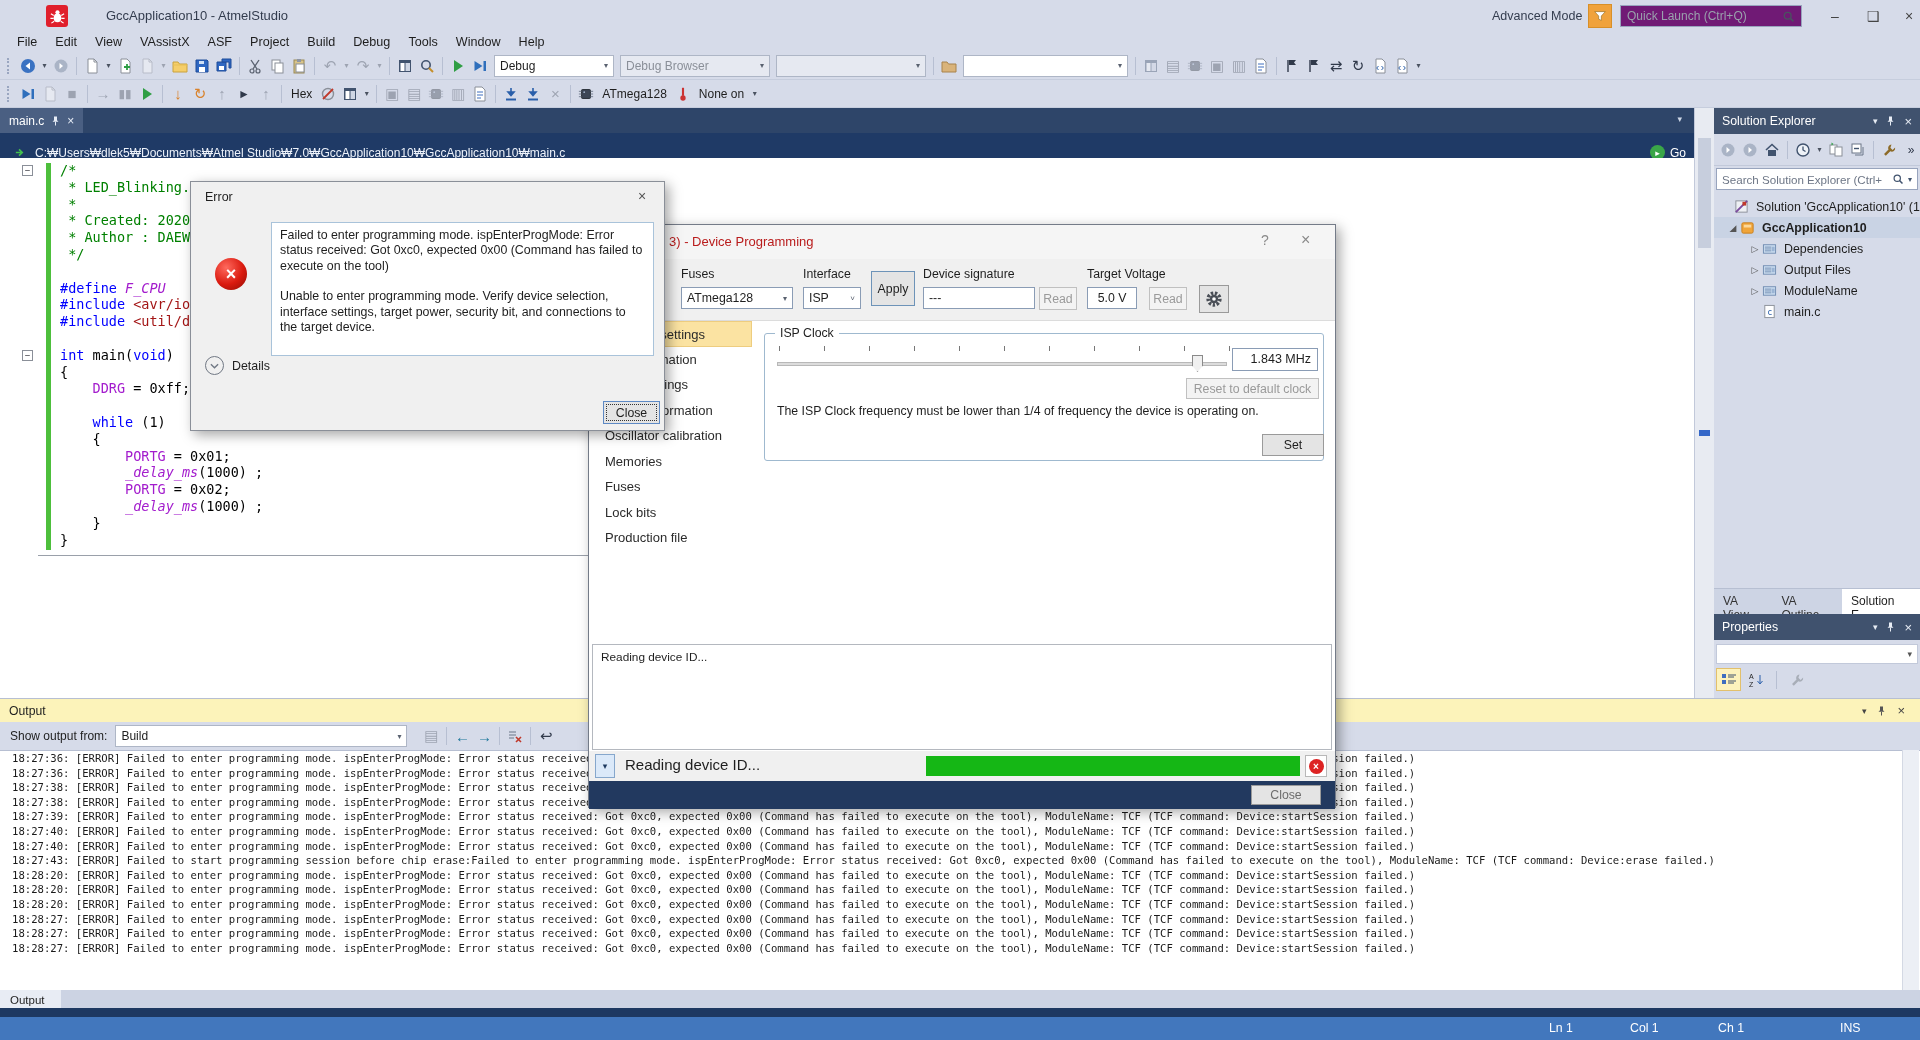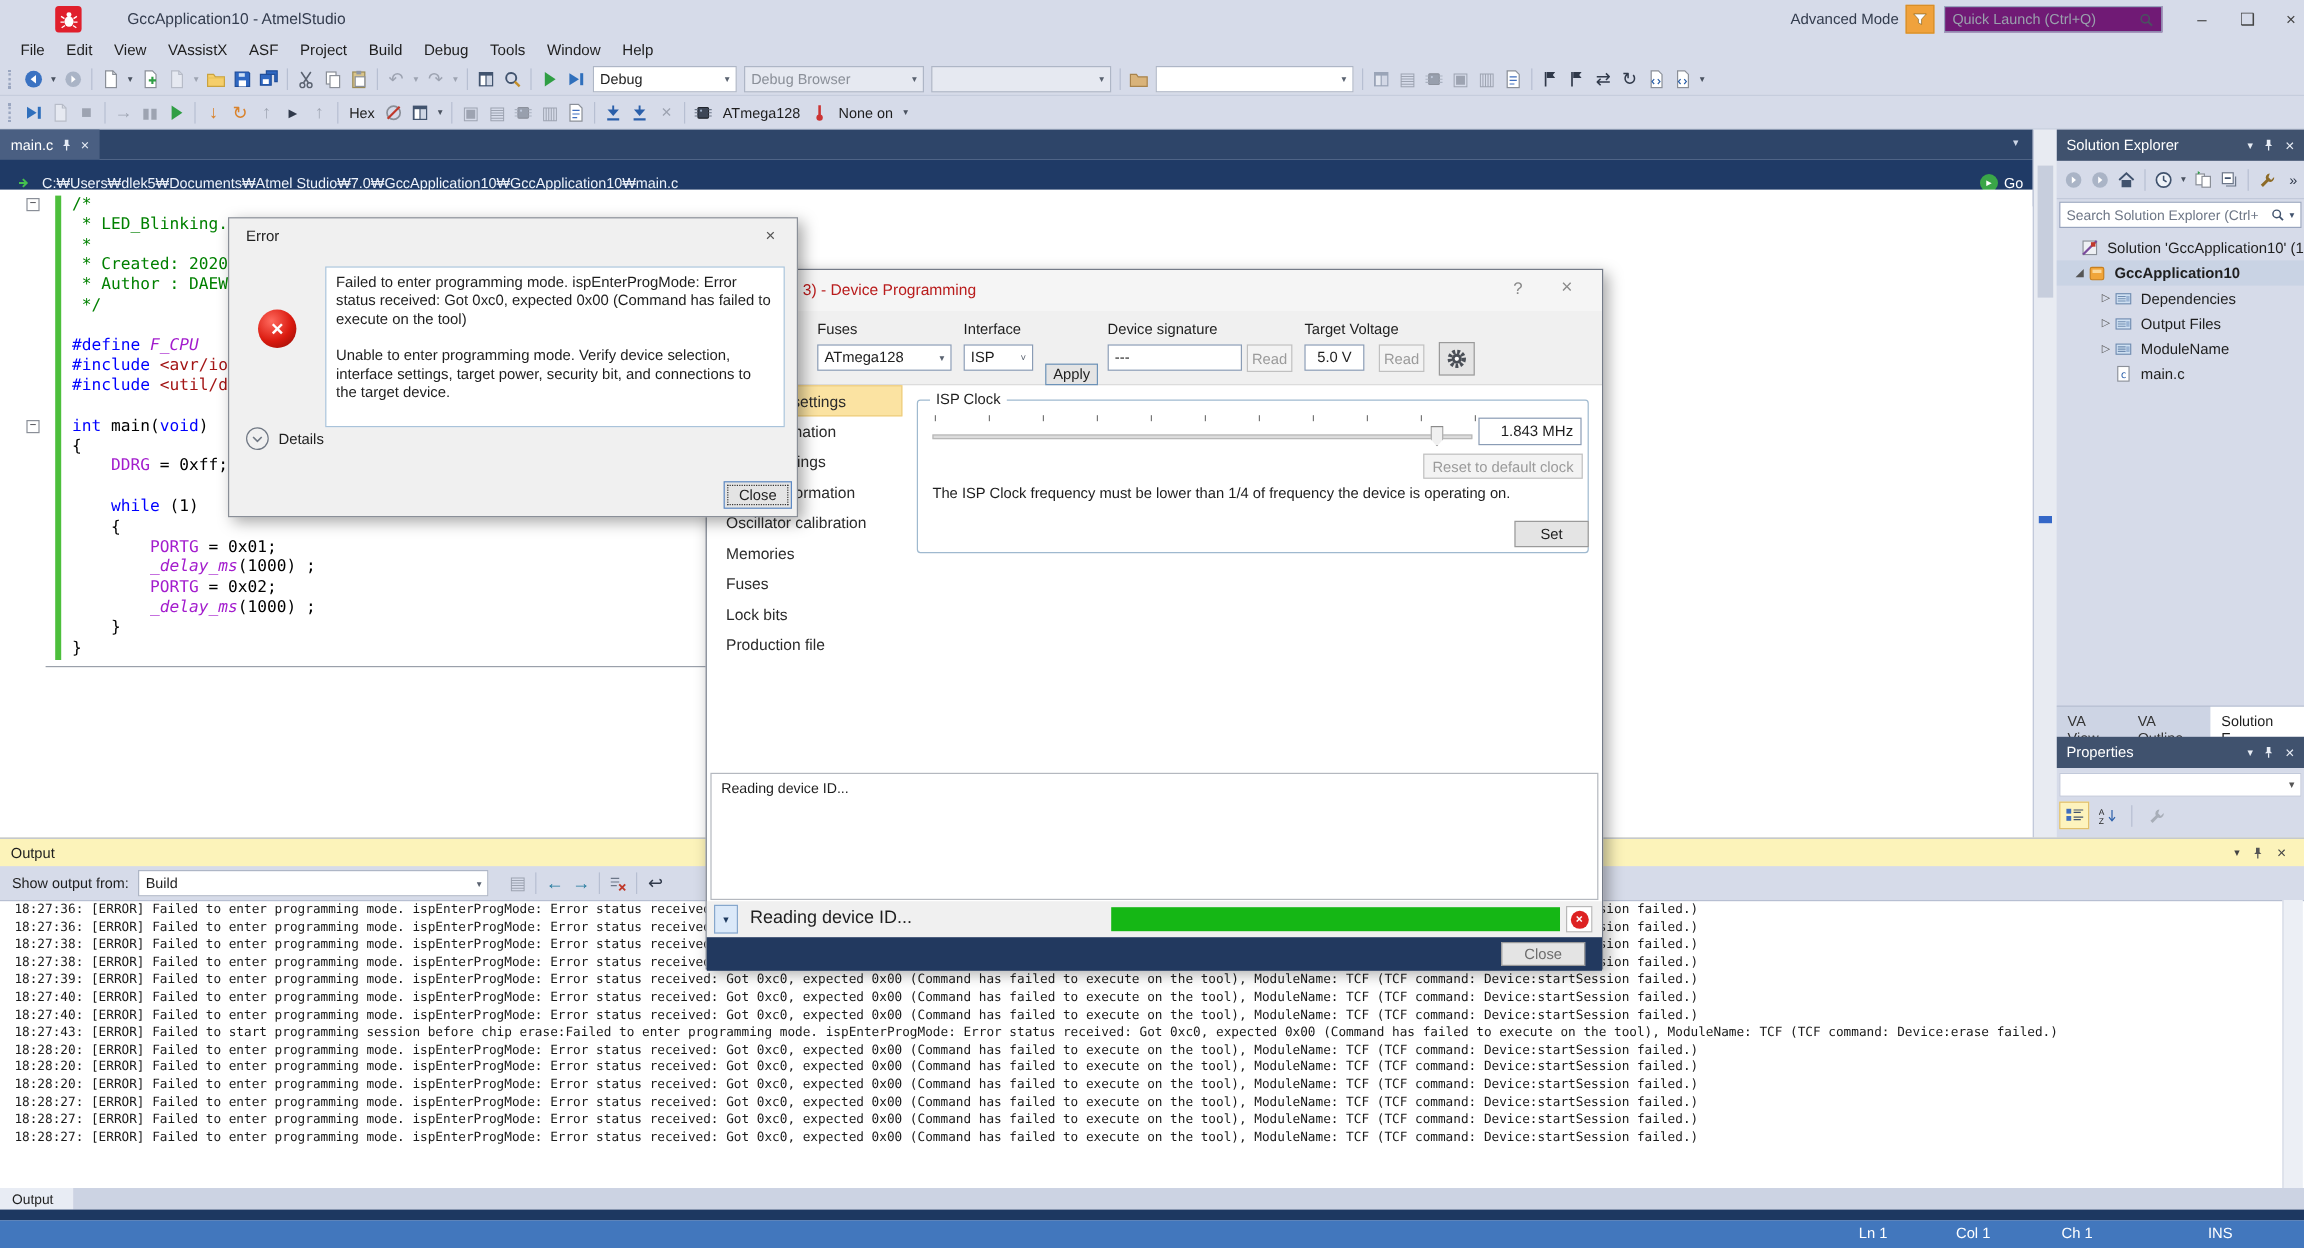--- a/index.html
+++ b/index.html
@@ -789,21 +789,21 @@
     <span class="dlbl" style="left:92px;top:8px">Fuses</span>
     <span class="fld" style="left:92px;top:28px;width:112px">
       <span>ATmega128</span>
       <span class="cb-arr">▾</span>
     </span>
     <span class="dlbl" style="left:214px;top:8px">Interface</span>
     <span class="fld" style="left:214px;top:28px;width:58px">
       <span>ISP</span>
       <span class="cb-arr">˅</span>
     </span>
-    <span class="btn" style="position:absolute;left:282px;top:44px;width:44px;height:18px;border-color:#6d93b8">Apply</span>
+    <span class="btn" style="position:absolute;left:282px;top:12px;width:44px;height:35px;border-color:#6d93b8">Apply</span>
     <span class="dlbl" style="left:334px;top:8px">Device signature</span>
     <span class="fld" style="left:334px;top:28px;width:112px">---</span>
     <span class="btn disb" style="position:absolute;left:450px;top:28px;width:38px;height:23px">Read</span>
     <span class="dlbl" style="left:498px;top:8px">Target Voltage</span>
     <span class="fld" style="left:498px;top:28px;width:50px;justify-content:center">5.0 V</span>
     <span class="btn disb" style="position:absolute;left:560px;top:28px;width:38px;height:23px">Read</span>
     <span class="btn" style="position:absolute;left:610px;top:26px;width:30px;height:28px">
       <svg viewBox="0 0 20 20" width="18" height="18">
           <circle cx="10" cy="10" r="6.5" fill="none" stroke="#4a4f57" stroke-width="4" stroke-dasharray="2.6 1.8"></circle>
           <circle cx="10" cy="10" r="4.6" fill="#4a4f57"></circle>

